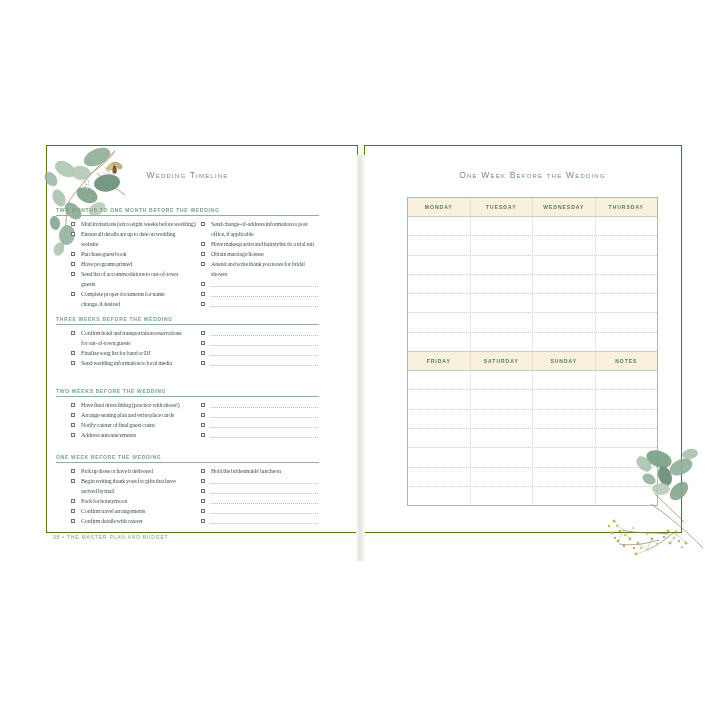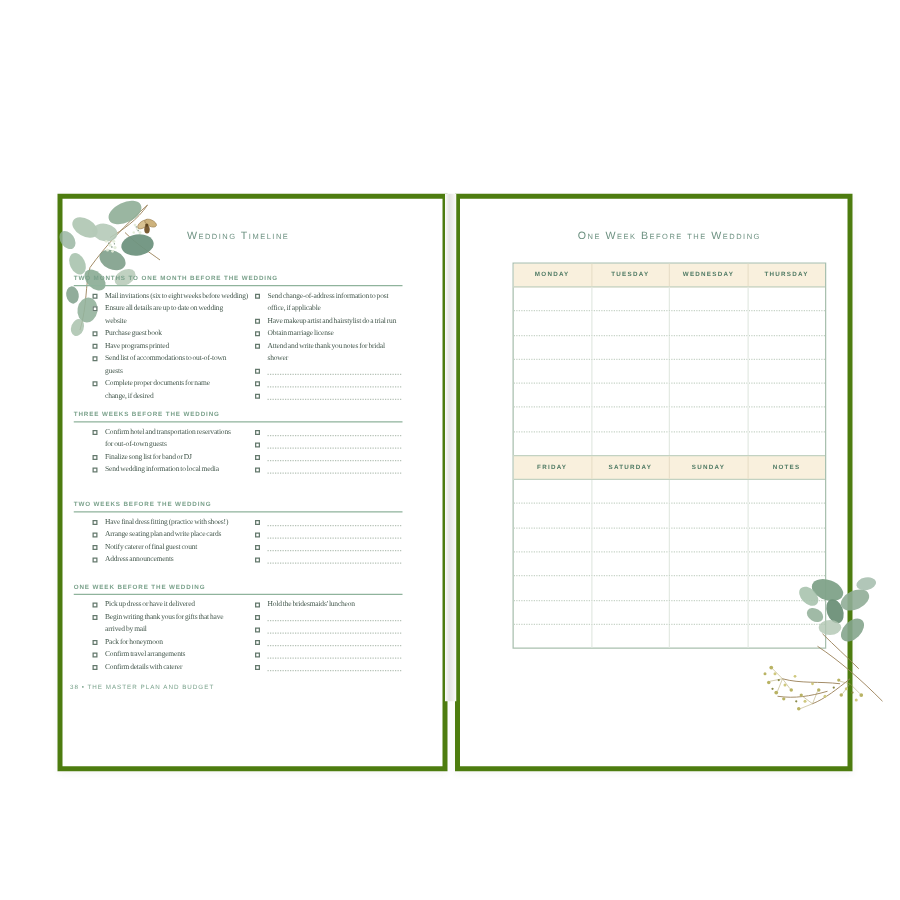--- a/index.html
+++ b/index.html
@@ -2,22 +2,22 @@
 <html><head>
 <meta charset="utf-8">
 <style>
   html,body { margin:0; padding:0; }
   body {
     width:720px; height:720px; position:relative;
     background:#ffffff; overflow:hidden;
     font-family:"Liberation Serif", serif;
   }
   .page {
-    position:absolute; top:155px; height:462px; background:#ffffff;
-    border:4px solid #4d7c0f; box-sizing:border-box;
+    position:absolute; top:145px; height:388px; background:#ffffff;
+    border:1px solid #4d7c0f; box-sizing:border-box;
     box-shadow:0 2px 6px rgba(60,60,50,0.05);
   }
   .page-left  { left:46px;  width:312px; }
   .page-right { left:364px; width:318px; }
   .gutter {
     position:absolute; left:356px; top:155px; width:9px; height:406px; z-index:3;
     background:linear-gradient(to right,#fbfbf9 0%,#e4e4e0 38%,#ecebe8 62%,#fbfbf9 100%);
   }
   .title {
     position:absolute; top:23px; text-align:center;

